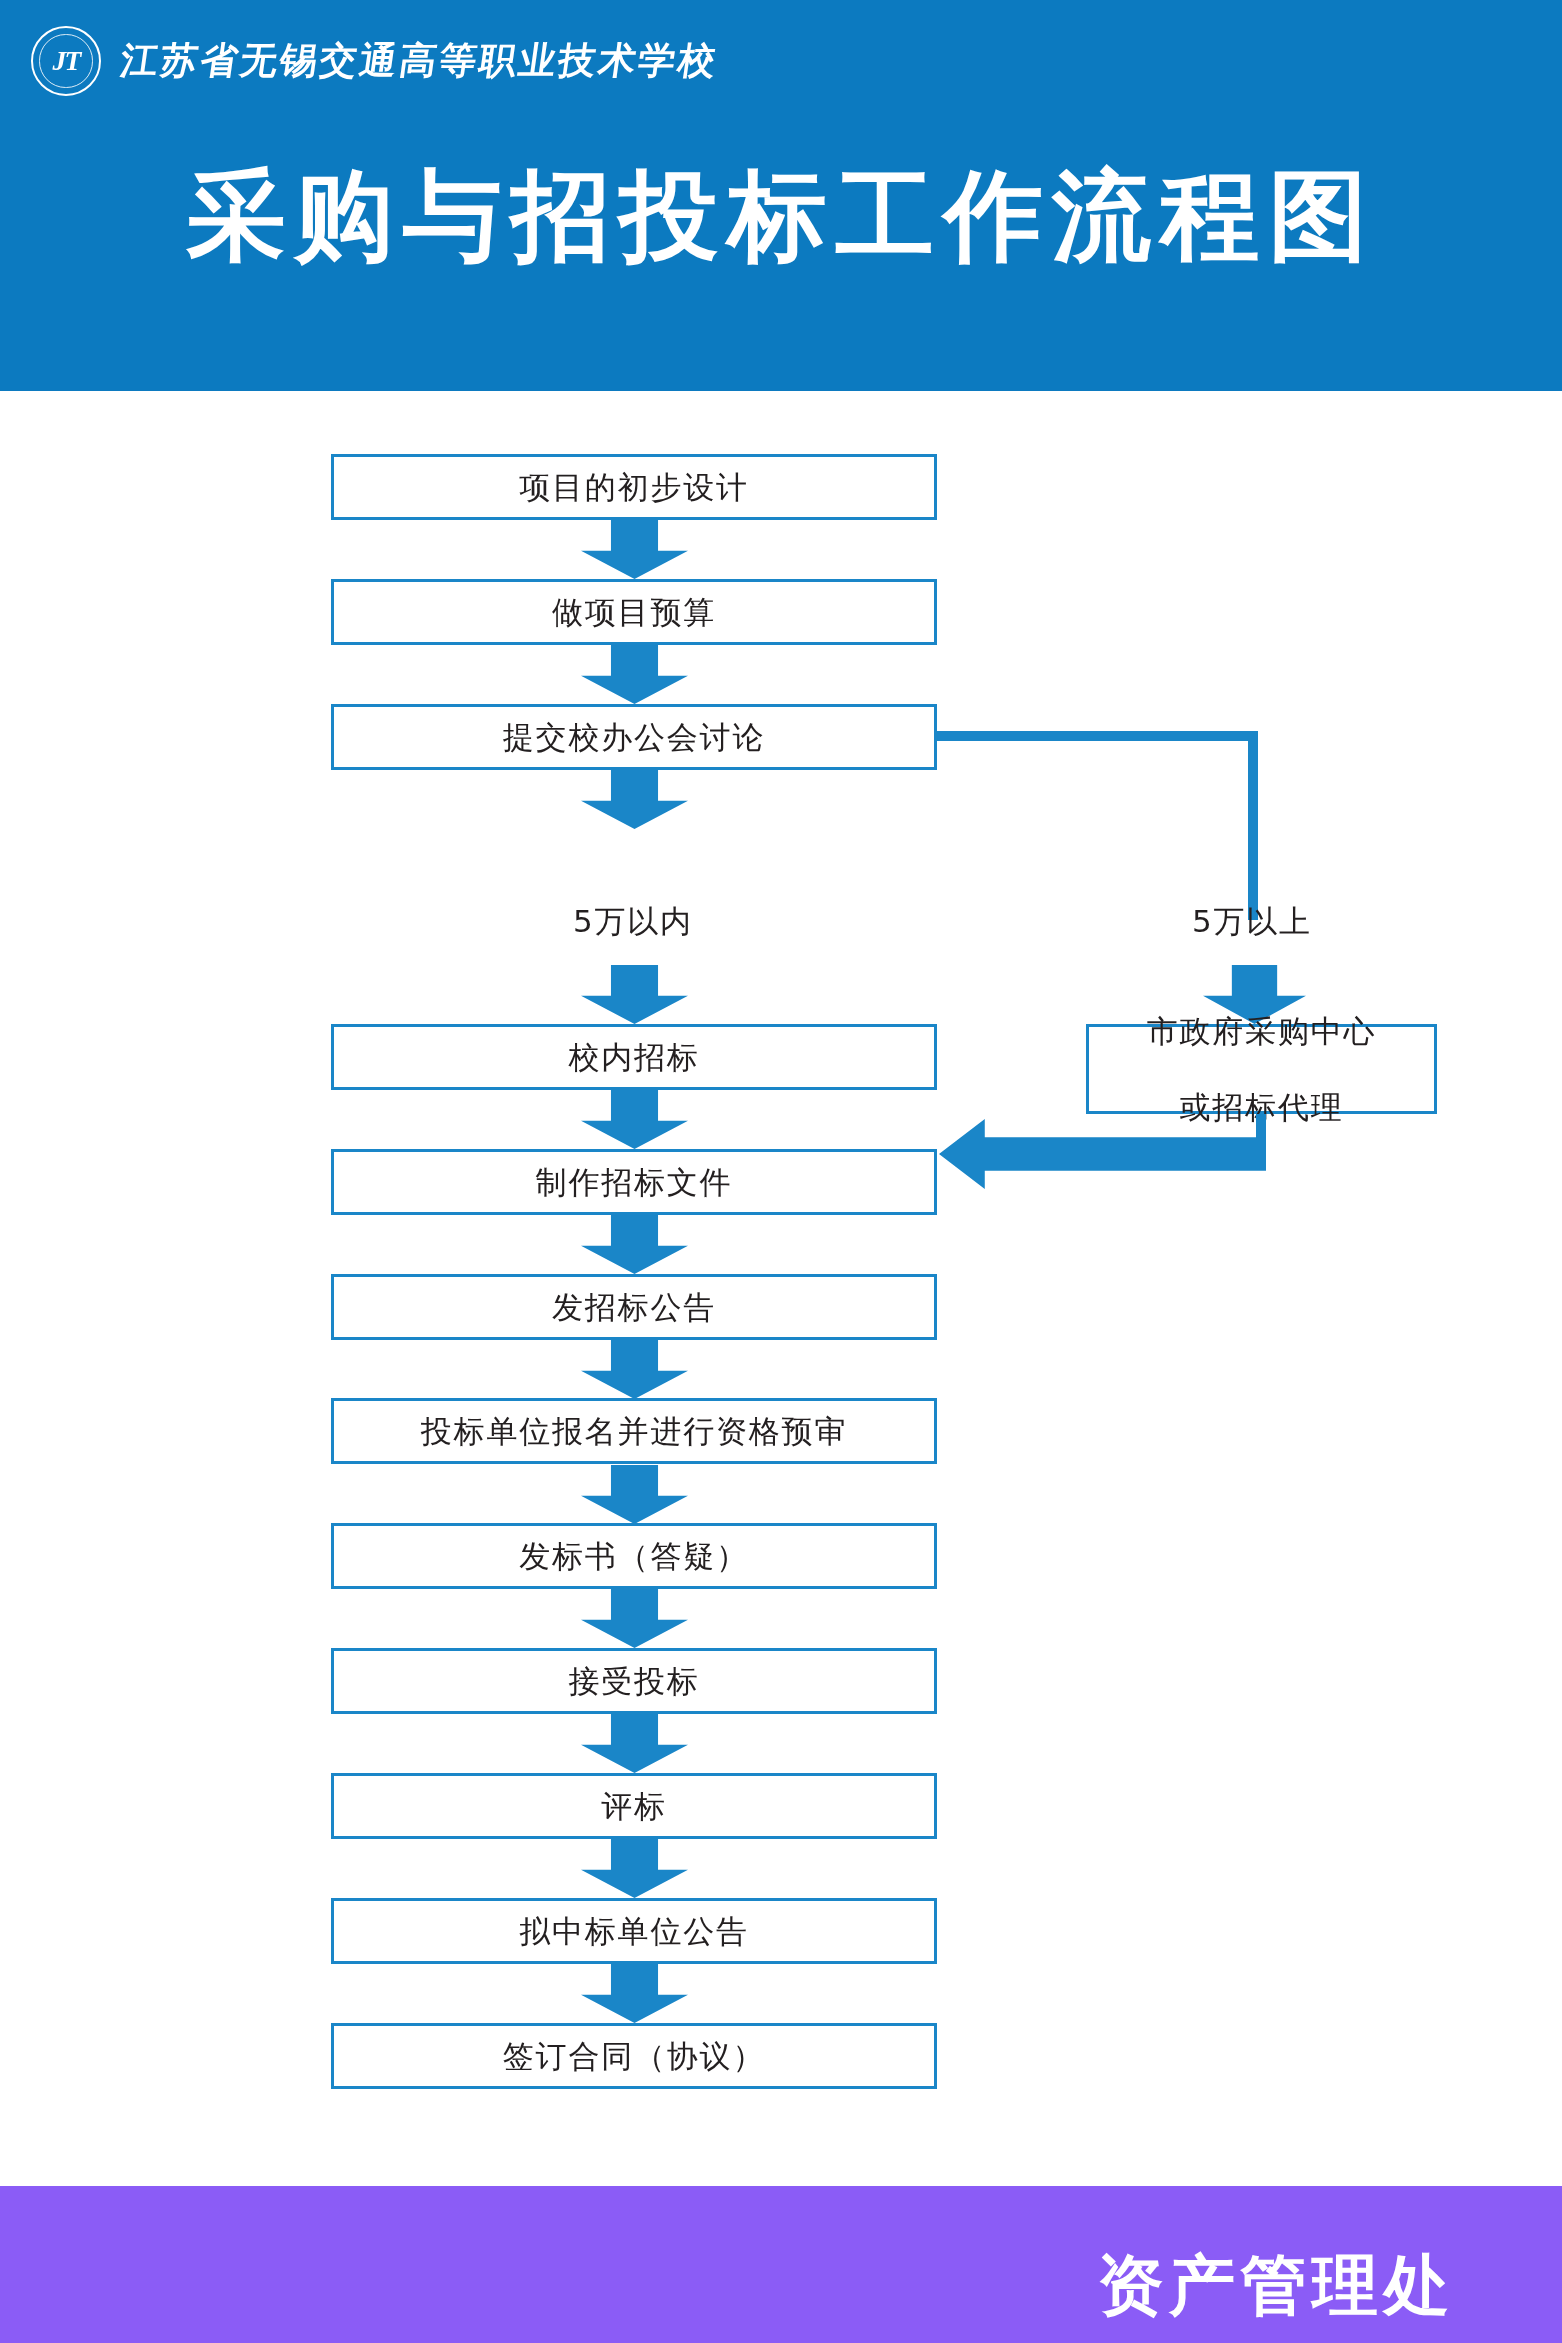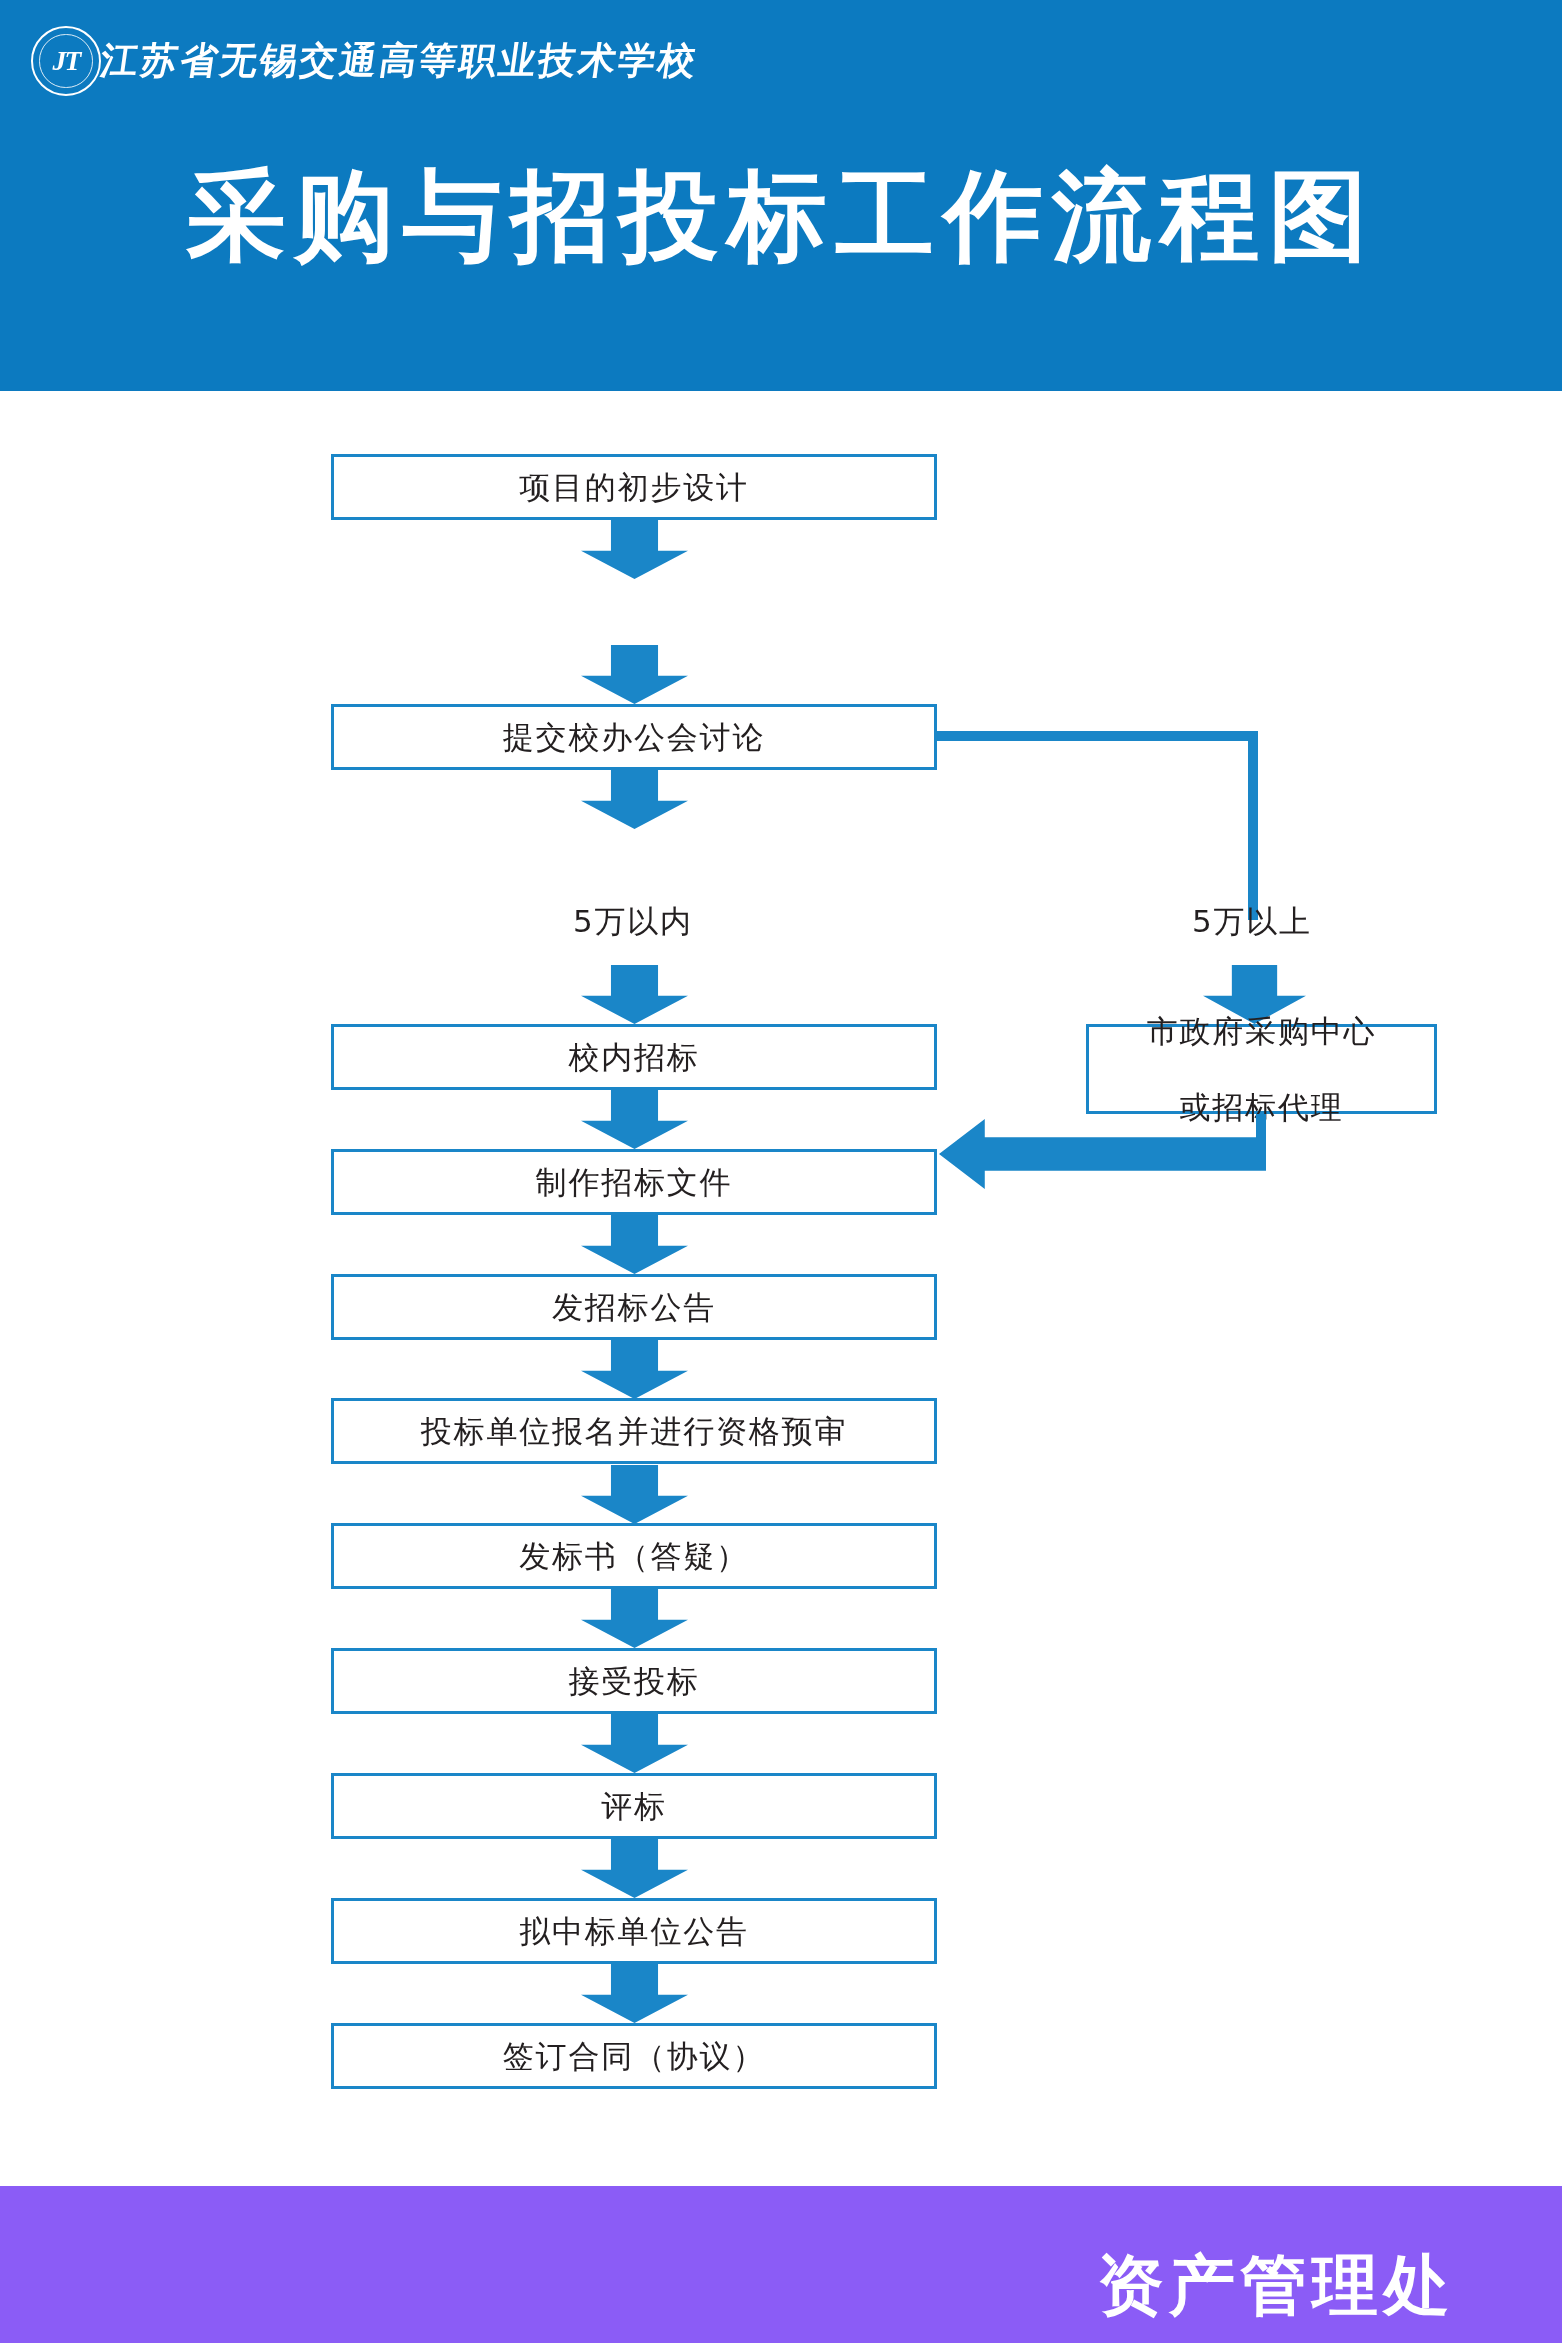--- a/index.html
+++ b/index.html
@@ -9,21 +9,21 @@
     overflow:hidden;position:relative;
   }
 
   
   .header{
     position:absolute;left:0;top:0;width:1563px;height:391px;
     background:#0c7ac0;
   }
   .school-row{
     position:absolute;left:31px;top:26px;
-    display:flex;align-items:center;
+    display:flex;align-items:center;gap:20px;
   }
   .logo{
     width:66px;height:66px;border-radius:50%;
     border:2.8px solid #ffffff;position:relative;flex:none;
     background:#0c7ac0;
   }
   .logo:before{
     content:"";position:absolute;left:6.4px;top:6.4px;right:6.4px;bottom:6.4px;
     border-radius:50%;border:1.8px solid rgba(255,255,255,.85);
   }
@@ -105,20 +105,21 @@
     <div class="school-name">江苏省无锡交通高等职业技术学校</div>
   </div>
   <div class="poster-title">采购与招投标工作流程图</div>
 </div>
 
 <div class="flow">
 
   <div class="node" style="left:303px;top:63px;width:606px;height:66px;">项目的初步设计</div>
   <div class="arrow-down" style="left:553px;top:129px;width:107px;height:59px;"></div>
 
+  <div class="node" style="left:303px;top:188px;width:606px;height:66px;">做项目预算</div>
   <div class="arrow-down" style="left:553px;top:254px;width:107px;height:59px;"></div>
 
   <div class="node" style="left:303px;top:313px;width:606px;height:66px;">提交校办公会讨论</div>
 
   <div class="conn" style="left:907px;top:340px;width:323px;height:10px;"></div>
   <div class="conn" style="left:1220px;top:340px;width:10px;height:189px;"></div>
 
   <div class="arrow-down" style="left:553px;top:379px;width:107px;height:59px;"></div>
 
   <div class="branch-label" style="left:545px;top:510px;">5万以内</div>

